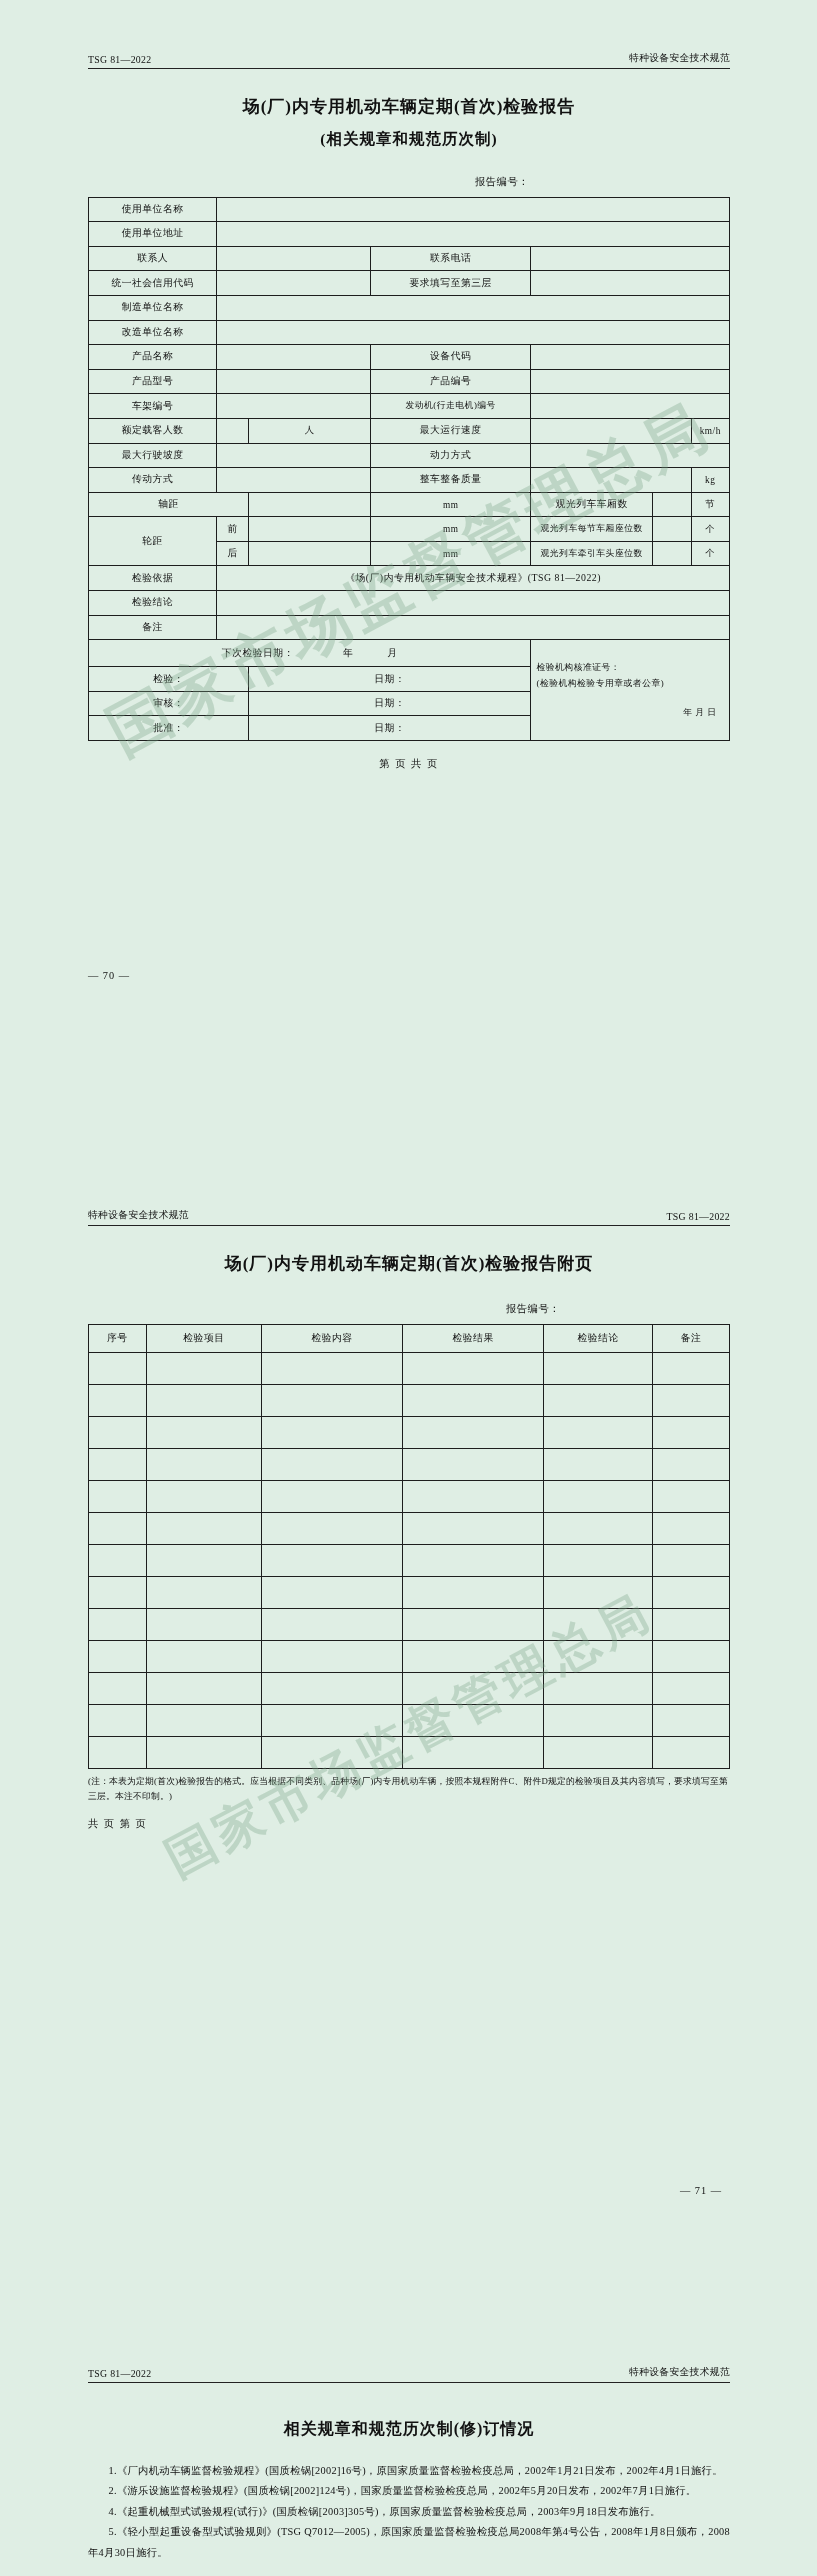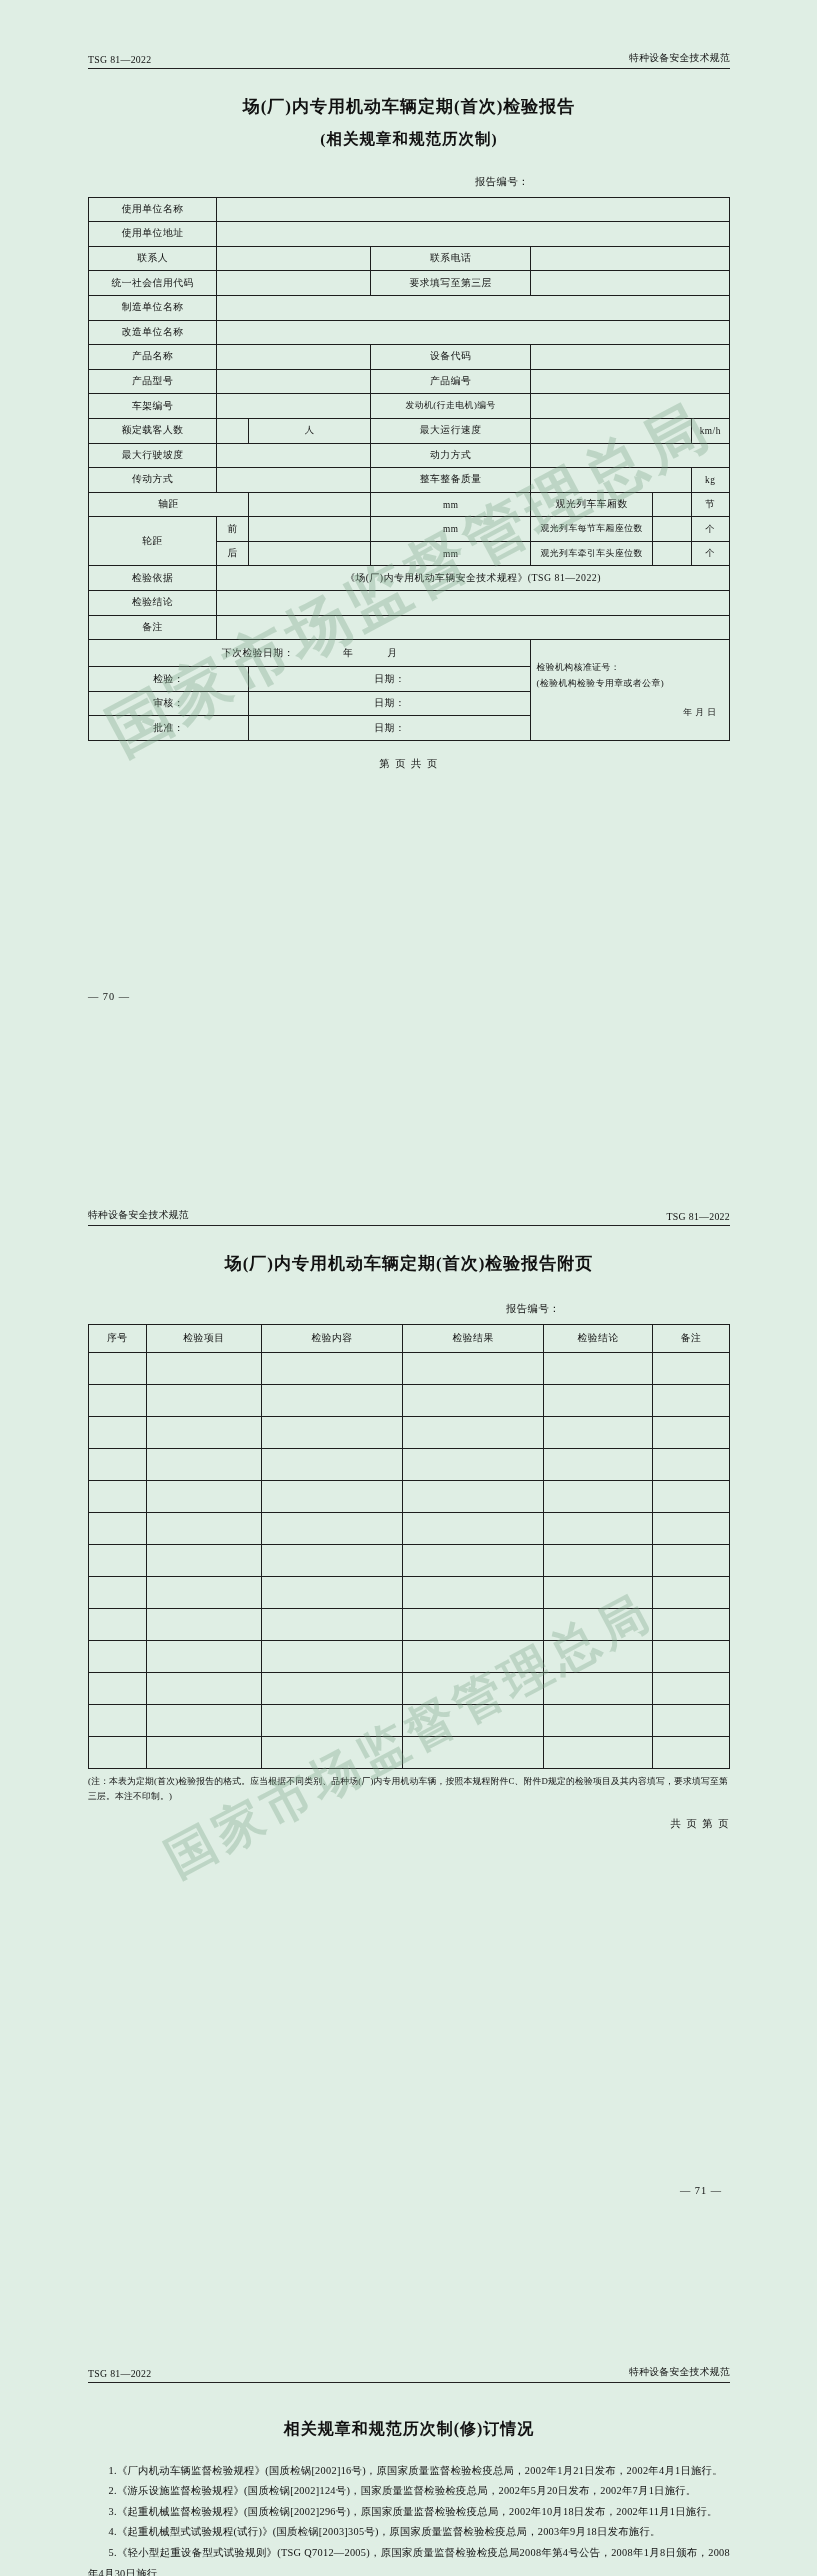--- a/index.html
+++ b/index.html
@@ -101,21 +101,21 @@
   table.attach thead td { height: 25px; }
 
   .note {
     margin-top: 5.2px;
     font-size: 8.8px;
     line-height: 1.65;
     text-indent: 0;
     letter-spacing: 0.2px;
   }
   .center-line {
-    text-align: right;
+    text-align: left;
     font-size: 10.3px;
     letter-spacing: 1.5px;
     margin-top: 13.4px;
   }
   .page-counter {
     text-align: center;
     font-size: 10.3px;
     letter-spacing: 1.5px;
     margin-top: 15.5px;
   }
@@ -329,21 +329,21 @@
         <td colspan="2" class="cell-left">日期：</td>
       </tr>
       <tr>
         <td colspan="2" style="height:21.6px" class="cell-left">批准：</td>
         <td colspan="2" class="cell-left">日期：</td>
       </tr>
     </tbody>
   </table>
 
   <div class="page-counter">第  页  共  页</div>
-  <div class="folio-left" style="bottom:155px">— 70 —</div>
+  <div class="folio-left" style="bottom:176px">— 70 —</div>
 </div>
 
 <div class="page page-2">
   <div class="watermark wm-small">
       <span>国家市场监督管理总局</span>
     </div>
 
   <div class="runhead">
     <div class="left">特种设备安全技术规范</div>
     <div class="right">TSG 81—2022</div>
@@ -491,20 +491,19 @@
   <div class="runhead">
     <div class="left">TSG 81—2022</div>
     <div class="right">特种设备安全技术规范</div>
   </div>
 
   <div class="sec-title">相关规章和规范历次制(修)订情况</div>
 
   <div class="para-wrap">
     <p class="para">1.《厂内机动车辆监督检验规程》(国质检锅[2002]16号)，原国家质量监督检验检疫总局，2002年1月21日发布，2002年4月1日施行。</p>
     <p class="para">2.《游乐设施监督检验规程》(国质检锅[2002]124号)，国家质量监督检验检疫总局，2002年5月20日发布，2002年7月1日施行。</p>
-    <p class="para">3.《起重机械监督检验规程》(国质检锅[2002]296号)，原国家质量监督检验检疫总局，2002年10月18日发布，2002年11月1日施行。</p>
     <p class="para">4.《起重机械型式试验规程(试行)》(国质检锅[2003]305号)，原国家质量监督检验检疫总局，2003年9月18日发布施行。</p>
     <p class="para">5.《轻小型起重设备型式试验规则》(TSG Q7012—2005)，原国家质量监督检验检疫总局2008年第4号公告，2008年1月8日颁布，2008年4月30日施行。</p>
 
   </div>
 
 </div>
 
 
 </body></html>

